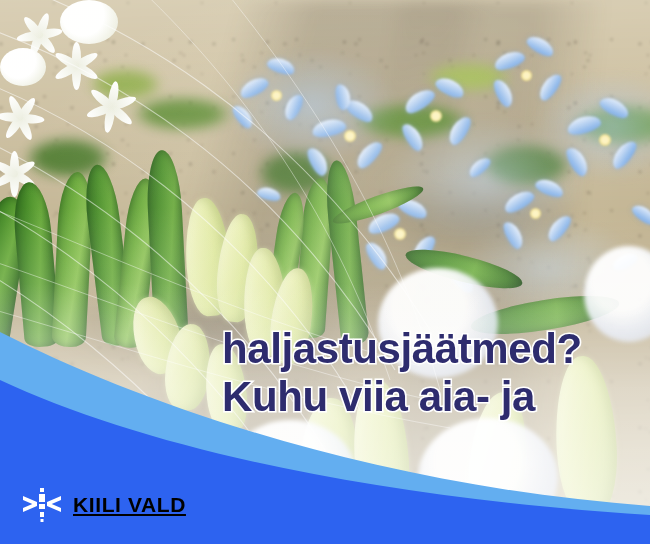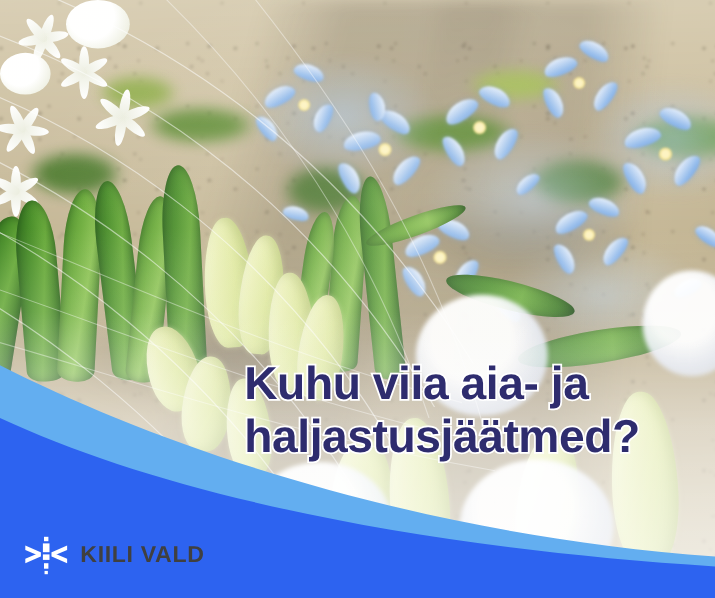--- a/index.html
+++ b/index.html
@@ -196,25 +196,26 @@
   .logo{
     position:absolute;
     left:22px;
     top:487px;
     display:flex;
     align-items:center;
     gap:11px;
   }
   .logo-mark{ width:40px; height:36px; flex:0 0 auto; }
   .logo-word{
-    color:#404040;
+    color:#000000;
     font-size:21px;
     font-weight:700;
     letter-spacing:.6px;
     white-space:nowrap;
+    text-decoration:underline;
   }
 </style>
 </head>
 <body>
 
 <div class="banner">
 
   <div class="photo">
     <div class="soil"></div>
     <div class="soil-shadows"></div>
@@ -365,22 +366,22 @@
       <path d="M 200 -40 C 300 80, 390 210, 440 390"></path>
       <path d="M -40 250 C 110 300, 250 360, 430 400"></path>
       <path d="M -40 300 C 120 345, 260 395, 450 428"></path>
       <path d="M -40 196 C 100 250, 240 318, 420 366"></path>
     </g>
   </svg>
 
   <div class="veil"></div>
 
   <div class="headline">
+    <span class="ln">haljastusjäätmed?</span>
     <span class="ln">Kuhu viia aia- ja</span>
-    <span class="ln">haljastusjäätmed?</span>
   </div>
 
   <svg class="wave" viewBox="0 0 650 544" preserveAspectRatio="none">
     <path d="M 0 332 C 150 408, 380 486, 650 506 L 650 544 L 0 544 Z" fill="#63aef0"></path>
     <path d="M 0 380 C 150 450, 380 498, 650 515 L 650 544 L 0 544 Z" fill="#2d63f0"></path>
   </svg>
 
   <div class="logo">
     <svg class="logo-mark" viewBox="0 0 40 36">
       <g fill="#ffffff">

